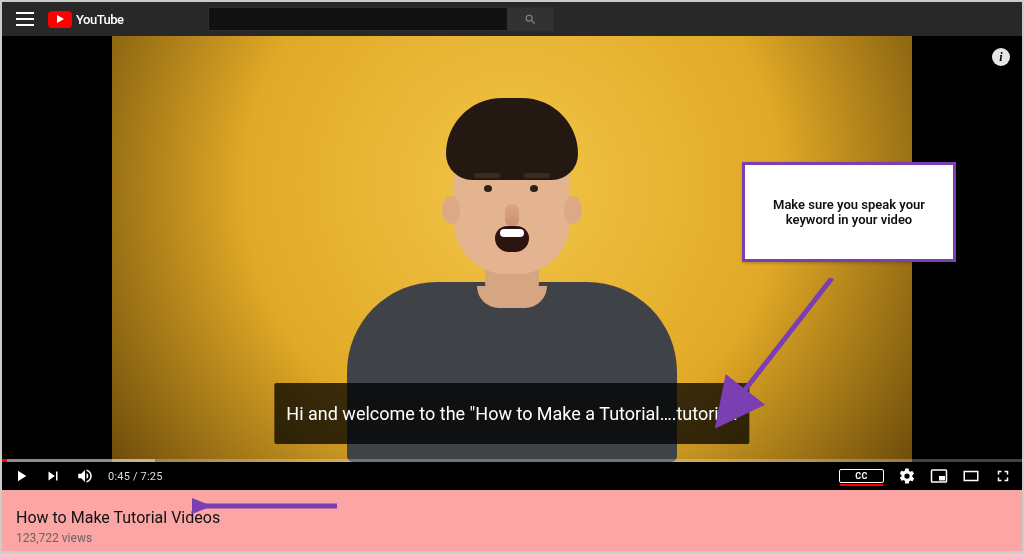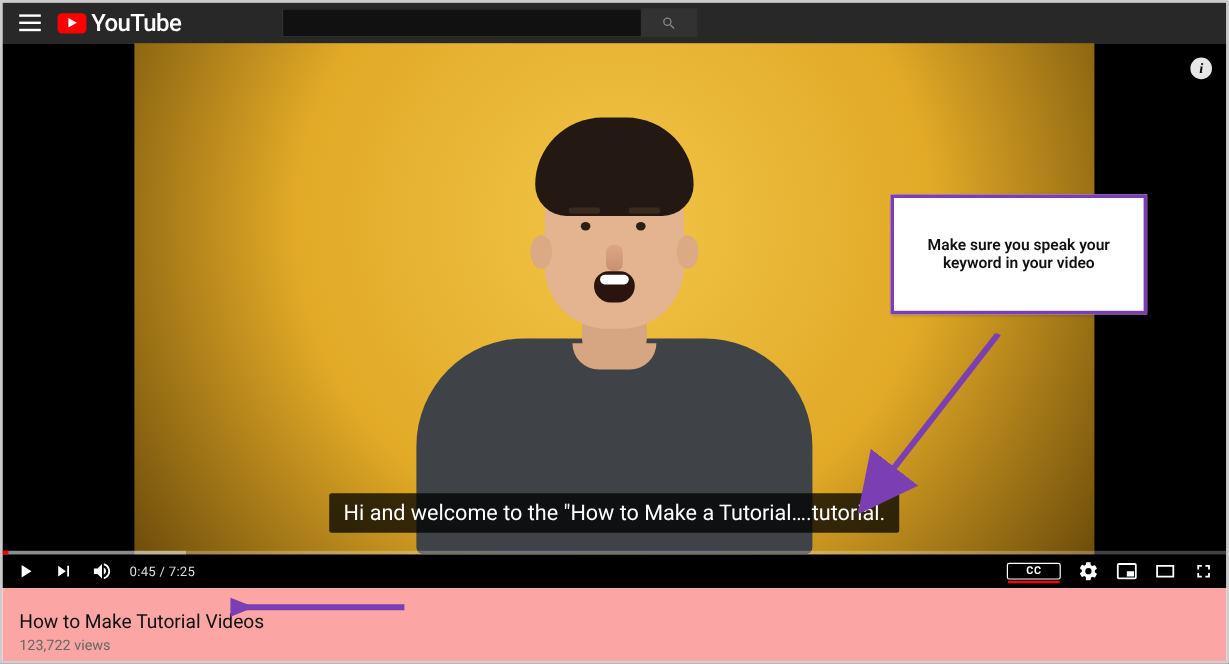--- a/index.html
+++ b/index.html
@@ -35,21 +35,21 @@
     width: 24px; height: 17px; background: #ff0000; border-radius: 4px;
     display: flex; align-items: center; justify-content: center;
   }
   .logo-play::after {
     content: ""; width: 0; height: 0;
     border-left: 7px solid #fff;
     border-top: 4px solid transparent;
     border-bottom: 4px solid transparent;
     margin-left: 1px;
   }
-  .logo-text { color: #fff; font-weight: 500; font-size: 20px; letter-spacing: -0.5px; }
+  .logo-text { color: #fff; font-weight: 500; font-size: 13px; letter-spacing: -0.5px; }
   .search-wrap {
     margin-left: 70px;
     display: flex;
   }
   .search-input {
     width: 300px; height: 24px;
     background: #111; border: 1px solid #303030;
     color: #fff; padding: 0 8px; font-size: 12px;
   }
   .search-btn {
@@ -164,21 +164,21 @@
     cursor: pointer;
   }
 
   
   .caption {
     position: absolute;
     bottom: 46px; left: 50%; transform: translateX(-50%);
     background: rgba(0,0,0,0.75);
     color: #fff;
     font-size: 18px;
-    padding: 6px 12px;
+    padding: 20px 12px;
     white-space: nowrap;
     border-radius: 2px;
   }
 
   
   .callout {
     position: absolute;
     top: 126px; right: 66px;
     width: 214px; height: 100px;
     background: #fff;

